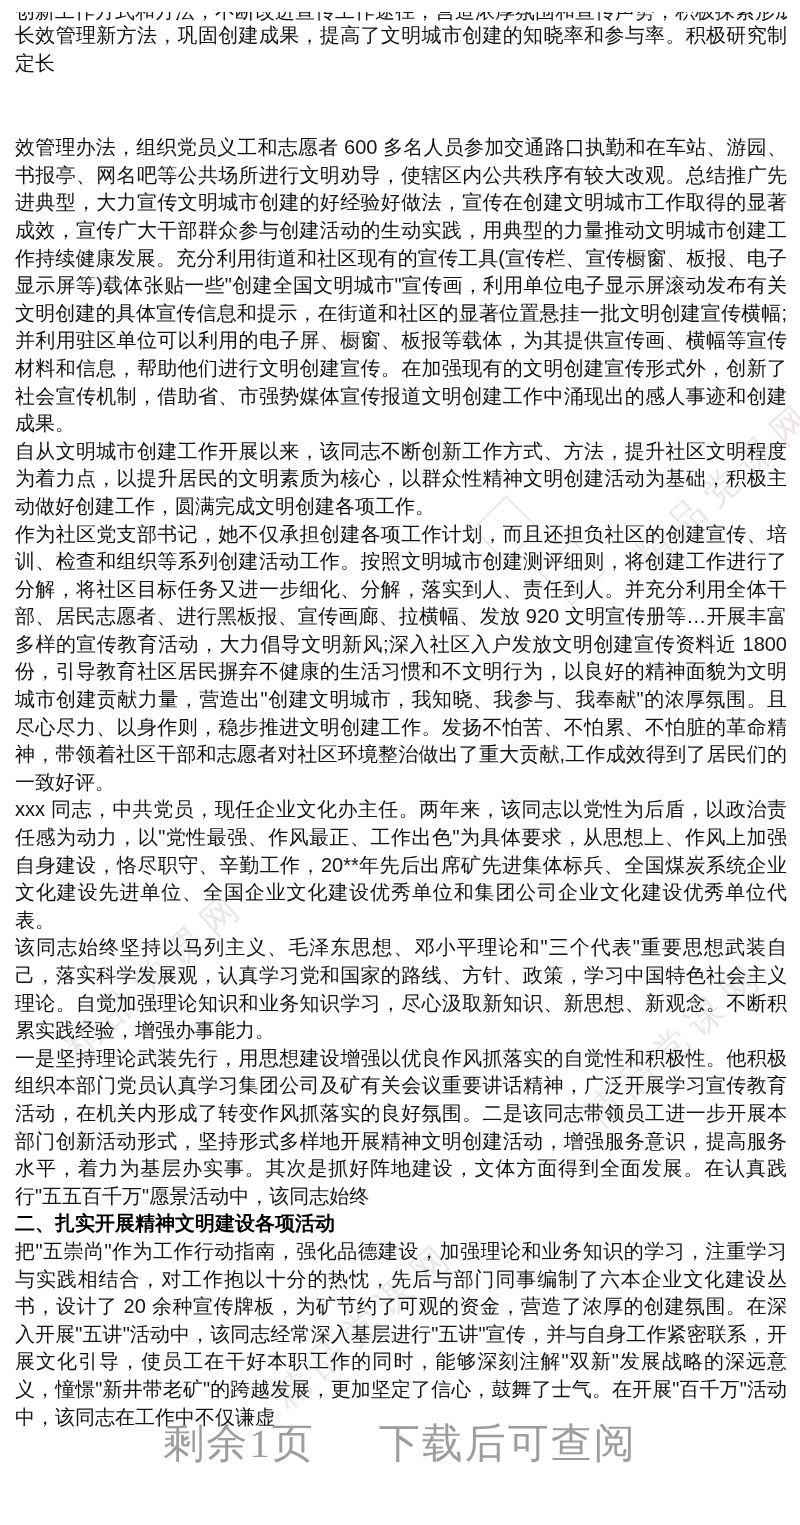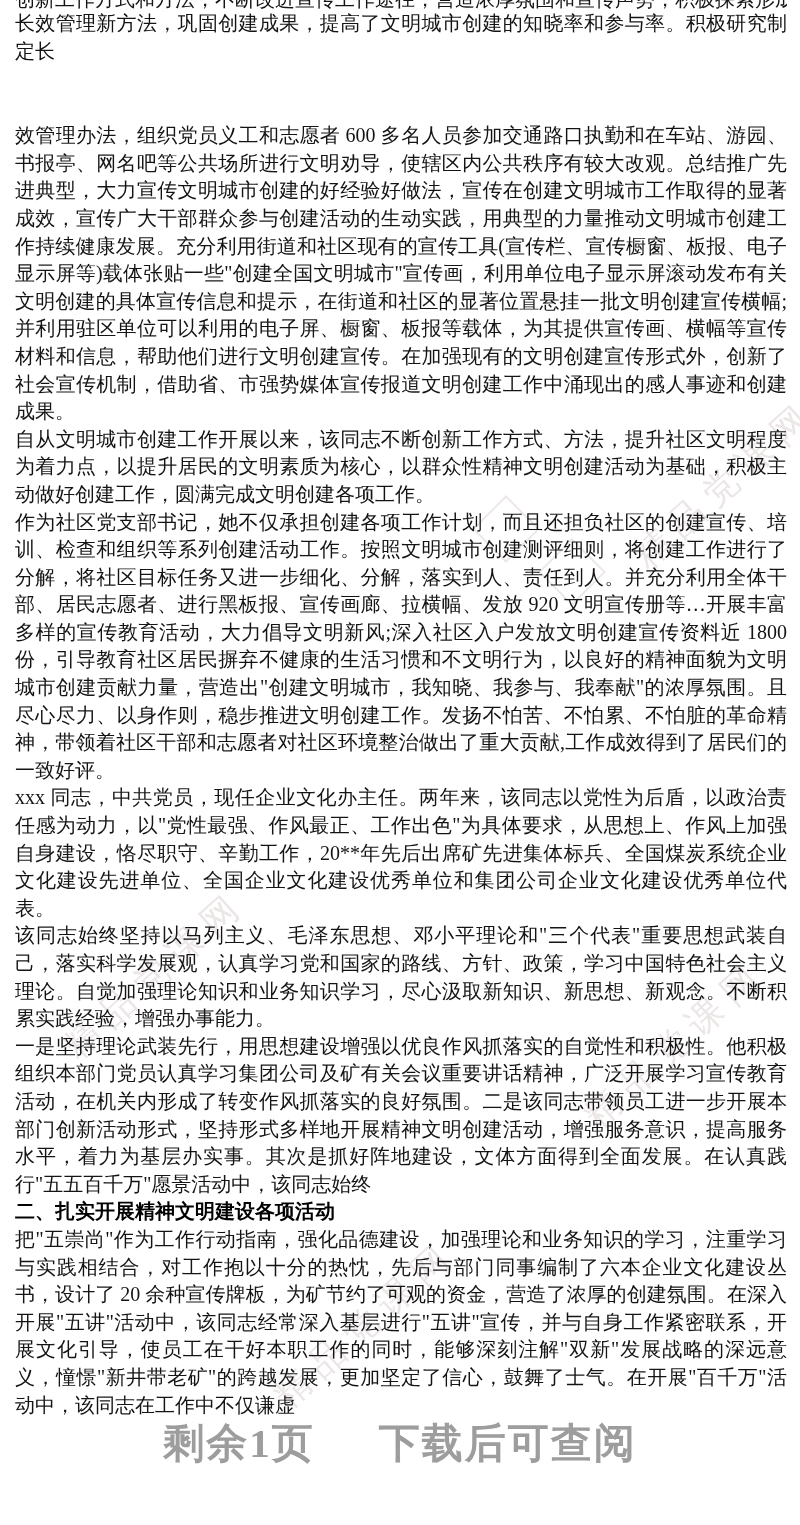--- a/index.html
+++ b/index.html
@@ -10,49 +10,48 @@
     font-family: "Liberation Sans", "DejaVu Sans", sans-serif;
   }
   .page {
     position: relative;
     width: 800px; height: 1525px;
     background: #ffffff;
     overflow: hidden;
   }
   .doc {
     position: relative;
-    padding: 0 13px 0 15px;
+    padding: 12px 13px 0 15px;
     color: #141414;
     font-size: 20px;
     line-height: 27.6px;
     text-align: justify;
     text-align-last: left;
     z-index: 2;
-    font-family: Liberation Serif, serif;
   }
   .para { margin: 0; }
   .heading { font-weight: 700; color: #000000; }
   .clip-wrap {
     height: 10px;
     overflow: hidden;
     position: relative;
   }
   .clip-wrap .para {
     position: absolute;
     bottom: -4px; left: 0; right: 0;
     white-space: nowrap;
   }
   .page-gap { height: 57px; }
   .footer {
     position: absolute;
     top: 1416px; left: 0;
     width: 800px;
     text-align: center;
     font-family: "Liberation Serif", "DejaVu Serif", serif;
-    font-weight: 700;
+    font-weight: 400;
     font-size: 41px;
     color: #9d9d9d;
     letter-spacing: 2px;
     z-index: 3;
     cursor: pointer;
   }
   .footer .spacer { display: inline-block; width: 64px; }
   .wm {
     position: absolute;
     z-index: 1;

